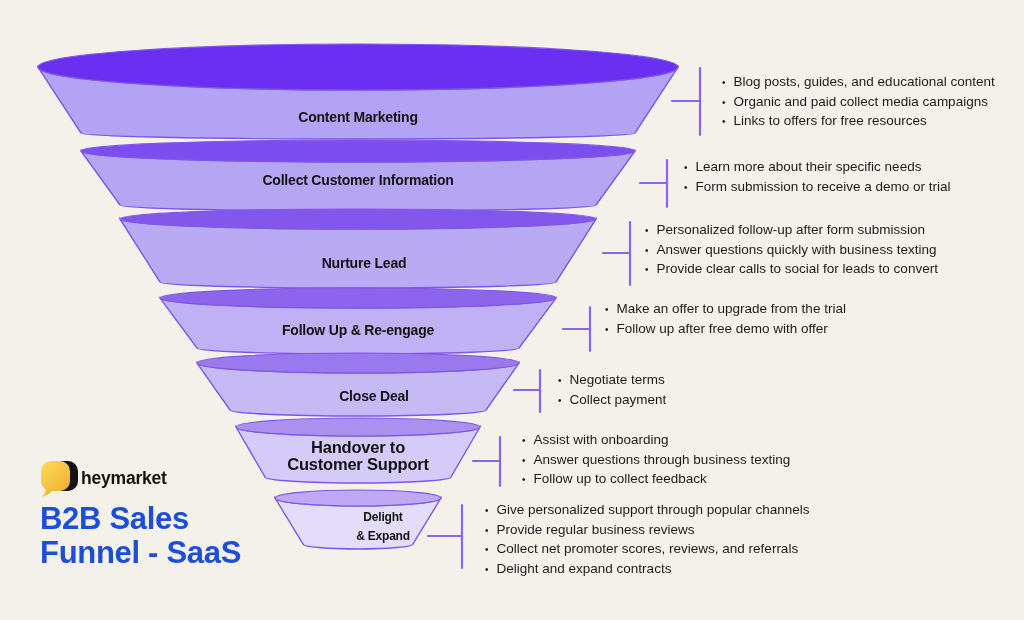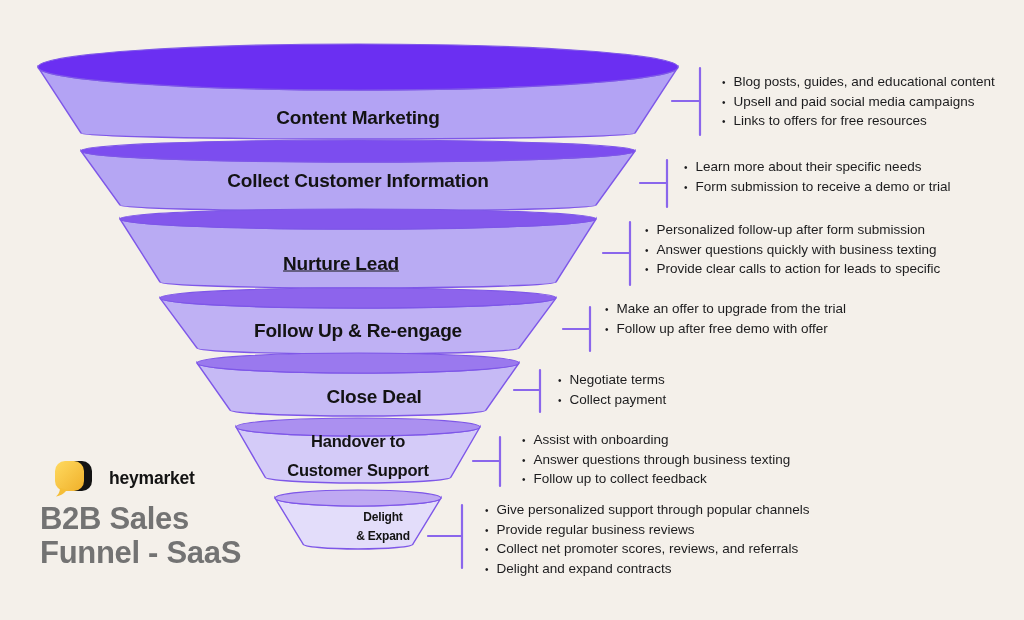--- a/index.html
+++ b/index.html
@@ -10,31 +10,31 @@
   }
   .funnel-svg{position:absolute;left:0;top:0;}
   .face{stroke:#7E57E8;stroke-width:1.4px;}
   .mouth{stroke:#7E57E8;stroke-width:1.2px;}
   .connector{fill:none;stroke-width:2.2px;stroke-linecap:round;}
   .stage-label{
     position:absolute;transform:translate(-50%,-50%);
     font-weight:bold;color:#131313;text-align:center;
     white-space:pre-line;letter-spacing:-0.2px;line-height:21px;
   }
-  .fs-l{font-size:19px;}
-  .fs-m{font-size:16.5px;line-height:29px;}
+  .fs-l{font-size:14px;}
+  .fs-m{font-size:16.5px;line-height:17px;}
   .fs-s{font-size:12px;line-height:19px;margin-left:24px;}
   .notes{position:absolute;list-style:none;margin:0;padding:0;}
   .notes li{display:flex;align-items:baseline;font-size:13.5px;line-height:18.5px;color:#1C1C1E;white-space:nowrap;}
   .dot{font-size:10px;margin-right:8px;flex:0 0 auto;}
-  .logo{position:absolute;left:55px;top:460px;display:flex;align-items:center;gap:16px;}
+  .logo{position:absolute;left:41px;top:460px;display:flex;align-items:center;gap:2px;}
   .brand{font-size:17.5px;font-weight:bold;color:#131313;letter-spacing:-0.2px;}
   .title{
     position:absolute;left:40px;top:502px;
-    font-size:31px;line-height:34px;font-weight:bold;color:#737373;
+    font-size:31px;line-height:34px;font-weight:bold;color:#1d4ed8;
     white-space:pre-line;letter-spacing:-0.3px;
   }
 </style>
 </head>
 <body>
 
 <div class="canvas">
 
   <svg class="funnel-svg" width="1024" height="620" viewBox="0 0 1024 620">
 
@@ -77,36 +77,36 @@
     <path class="connector" d="M640 183 L667 183 M667 160 L667 207" stroke="#8A66EC"></path>
     <path class="connector" d="M603 253 L630 253 M630 222 L630 285" stroke="#8A66EC"></path>
     <path class="connector" d="M563 329 L590 329 M590 307 L590 351" stroke="#8A66EC"></path>
     <path class="connector" d="M514 390 L540 390 M540 370 L540 412" stroke="#8A66EC"></path>
     <path class="connector" d="M473 461 L500 461 M500 437 L500 486" stroke="#8A66EC"></path>
     <path class="connector" d="M428 536 L462 536 M462 505 L462 568" stroke="#8A66EC"></path>
   </svg>
 
   <div class="stage-label fs-l" style="left:358px;top:117px;">Content Marketing</div>
   <div class="stage-label fs-l" style="left:358px;top:180px;">Collect Customer Information</div>
-  <div class="stage-label fs-l" style="left:341px;top:263px;text-decoration:underline;">Nurture Lead</div>
+  <div class="stage-label fs-l" style="left:364px;top:263px;">Nurture Lead</div>
   <div class="stage-label fs-l" style="left:358px;top:330px;">Follow Up &amp; Re-engage</div>
   <div class="stage-label fs-l" style="left:374px;top:396px;">Close Deal</div>
   <div class="stage-label fs-m" style="left:358px;top:456px;">Handover to
 Customer Support</div>
   <div class="stage-label fs-s" style="left:359px;top:527px;">Delight
 &amp; Expand</div>
 
   <ul class="notes" style="left:722px;top:73px;">
     <li>
         <span class="dot">•</span>
         <span>Blog posts, guides, and educational content</span>
       </li>
     <li>
         <span class="dot">•</span>
-        <span>Upsell and paid social media campaigns</span>
+        <span>Organic and paid collect media campaigns</span>
       </li>
     <li>
         <span class="dot">•</span>
         <span>Links to offers for free resources</span>
       </li>
   </ul>
 
   <ul class="notes" style="left:684px;top:158px;">
     <li>
         <span class="dot">•</span>
@@ -122,21 +122,21 @@
     <li>
         <span class="dot">•</span>
         <span>Personalized follow-up after form submission</span>
       </li>
     <li>
         <span class="dot">•</span>
         <span>Answer questions quickly with business texting</span>
       </li>
     <li>
         <span class="dot">•</span>
-        <span>Provide clear calls to action for leads to specific</span>
+        <span>Provide clear calls to social for leads to convert</span>
       </li>
   </ul>
 
   <ul class="notes" style="left:605px;top:300px;">
     <li>
         <span class="dot">•</span>
         <span>Make an offer to upgrade from the trial</span>
       </li>
     <li>
         <span class="dot">•</span>

